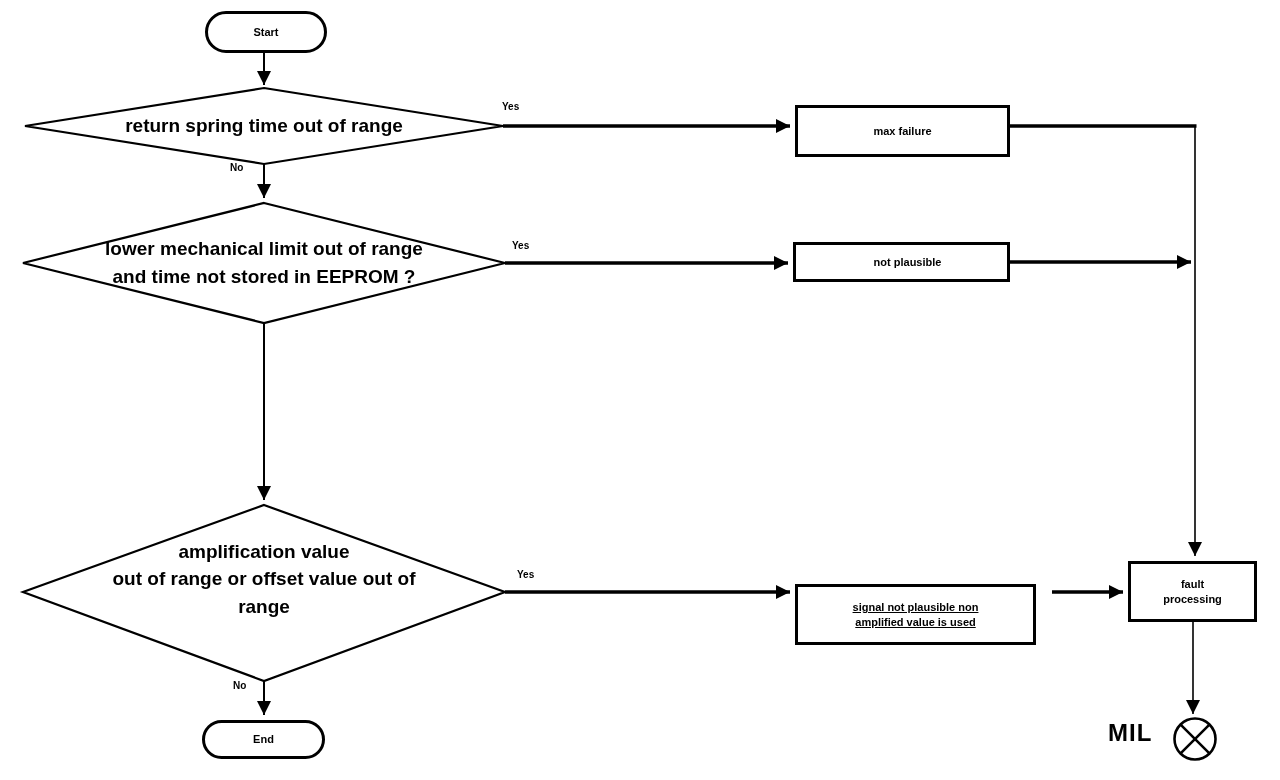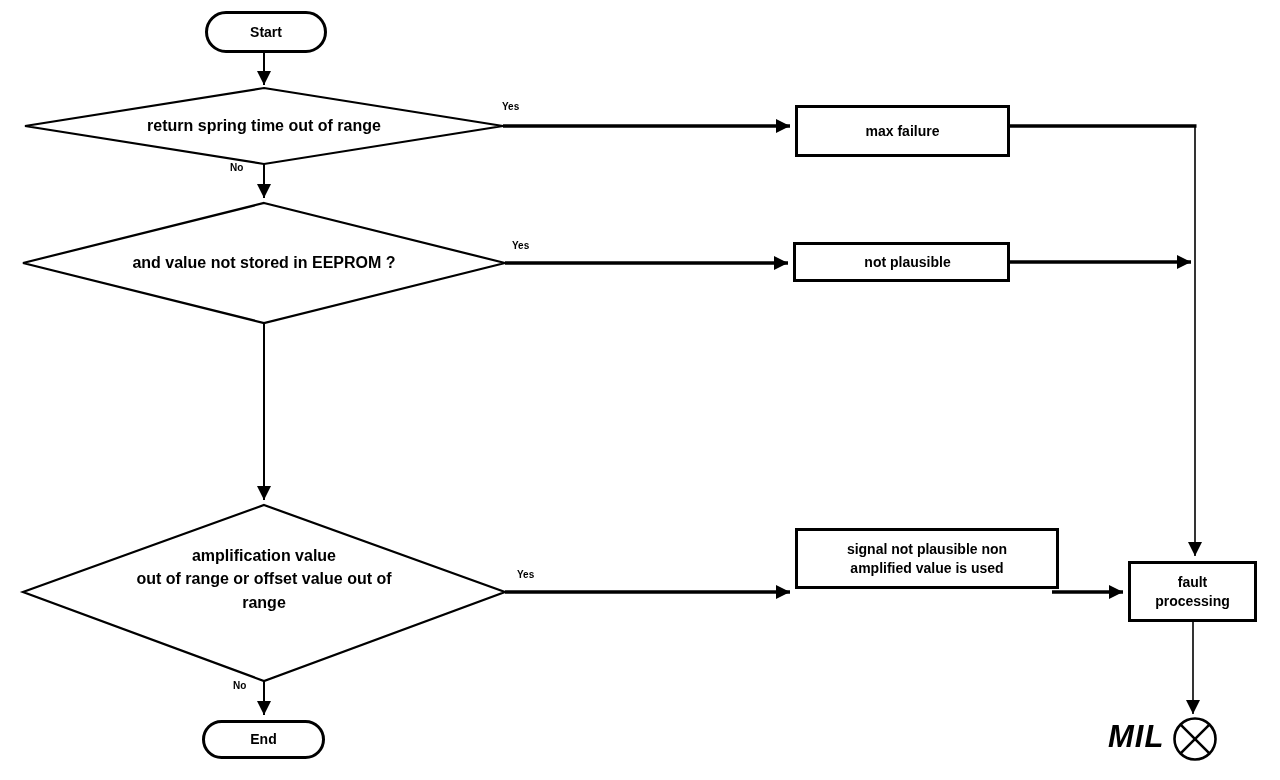--- a/index.html
+++ b/index.html
@@ -27,45 +27,44 @@
   .node {
     position: absolute;
     box-sizing: border-box;
     background: #ffffff;
     border: 3px solid #000000;
     display: flex;
     flex-direction: column;
     align-items: center;
     justify-content: center;
     text-align: center;
-    font-size: 14px;
+    font-size: 11px;
     line-height: 1.35;
   }
   .stadium {
     border-radius: 22px;
   }
   .dtext {
     position: absolute;
     display: flex;
     flex-direction: column;
     align-items: center;
     justify-content: center;
     text-align: center;
-    font-size: 16px;
+    font-size: 19px;
     line-height: 1.45;
   }
   .edge-label {
     position: absolute;
     font-size: 10px;
   }
   .mil-label {
     position: absolute;
-    font-size: 31px;
+    font-size: 24px;
     letter-spacing: 1px;
-    font-style: italic;
   }
 </style>
 </head>
 <body>
 
 <div class="canvas">
 
   <svg class="wires" viewBox="0 0 1280 780" xmlns="http://www.w3.org/2000/svg">
     <defs>
       <marker id="arrow" viewBox="0 0 10 10" refX="10" refY="5" markerWidth="15" markerHeight="14" orient="auto" markerUnits="userSpaceOnUse">
@@ -104,38 +103,39 @@
 
   <div class="node stadium" style="left:202px; top:720px; width:123px; height:39px;">
     <span>End</span>
   </div>
 
   <div class="dtext" style="left:64px; top:105px; width:400px; height:42px;">
     <span>return spring time out of range</span>
   </div>
 
   <div class="dtext" style="left:44px; top:233px; width:440px; height:60px;">
-    <span>and value not stored in EEPROM ?</span>
+    <span>lower mechanical limit out of range</span>
+    <span>and time not stored in EEPROM ?</span>
   </div>
 
   <div class="dtext" style="left:44px; top:544px; width:440px; height:70px;">
     <span>amplification value</span>
     <span>out of range or offset value out of</span>
     <span>range</span>
   </div>
 
   <div class="node" style="left:795px; top:105px; width:215px; height:52px;">
     <span>max failure</span>
   </div>
 
   <div class="node" style="left:793px; top:242px; width:217px; height:40px;padding-left:12px;">
     <span>not plausible</span>
   </div>
 
-  <div class="node" style="left:795px; top:528px; width:264px; height:61px;">
+  <div class="node" style="left:795px; top:584px; width:241px; height:61px;text-decoration:underline;">
     <span>signal not plausible non</span>
     <span>amplified value is used</span>
   </div>
 
   <div class="node" style="left:1128px; top:561px; width:129px; height:61px;">
     <span>fault</span>
     <span>processing</span>
   </div>
 
   <div class="edge-label" style="left:502px; top:101px;">Yes</div>

